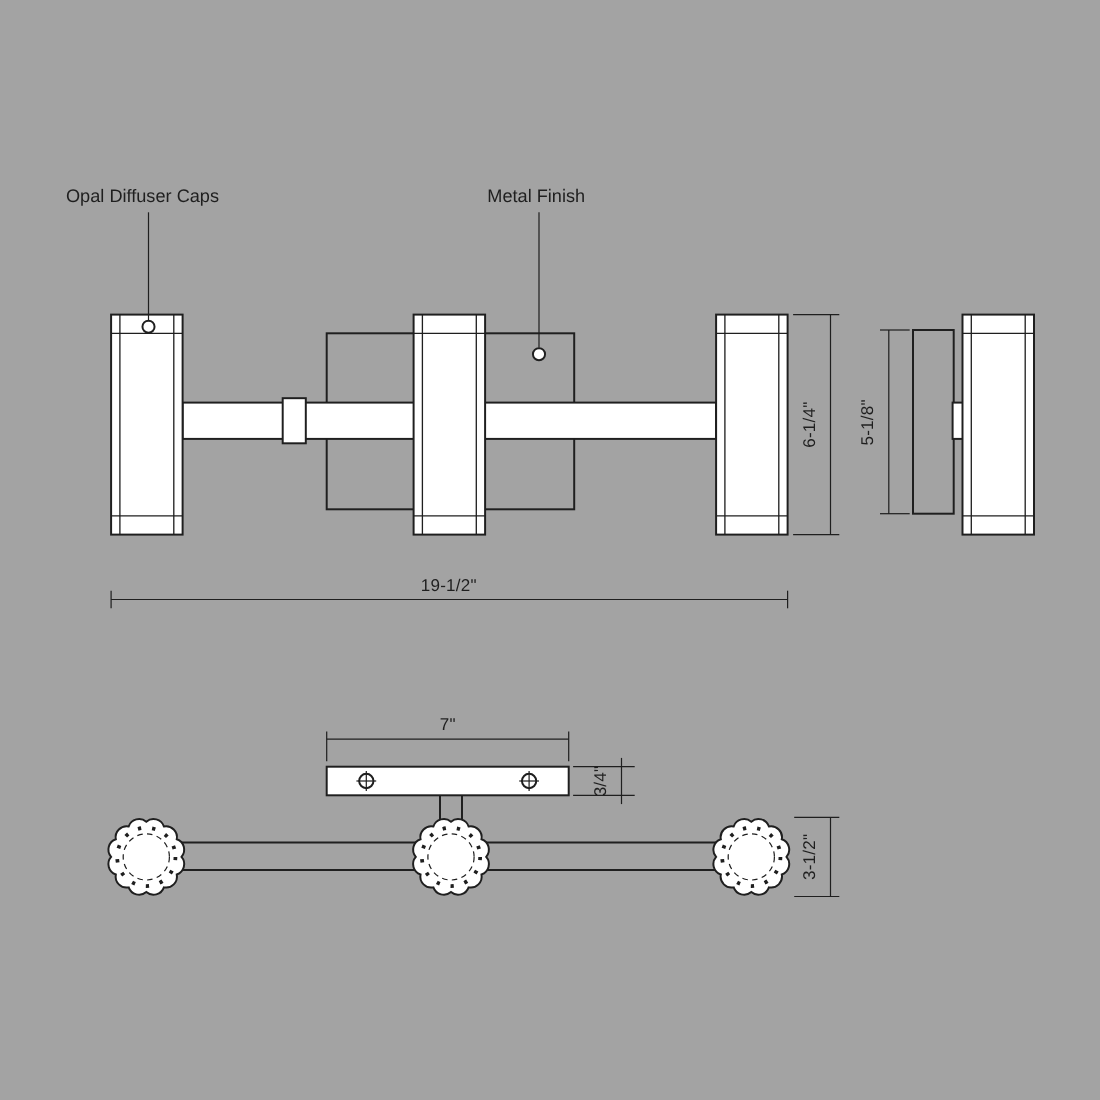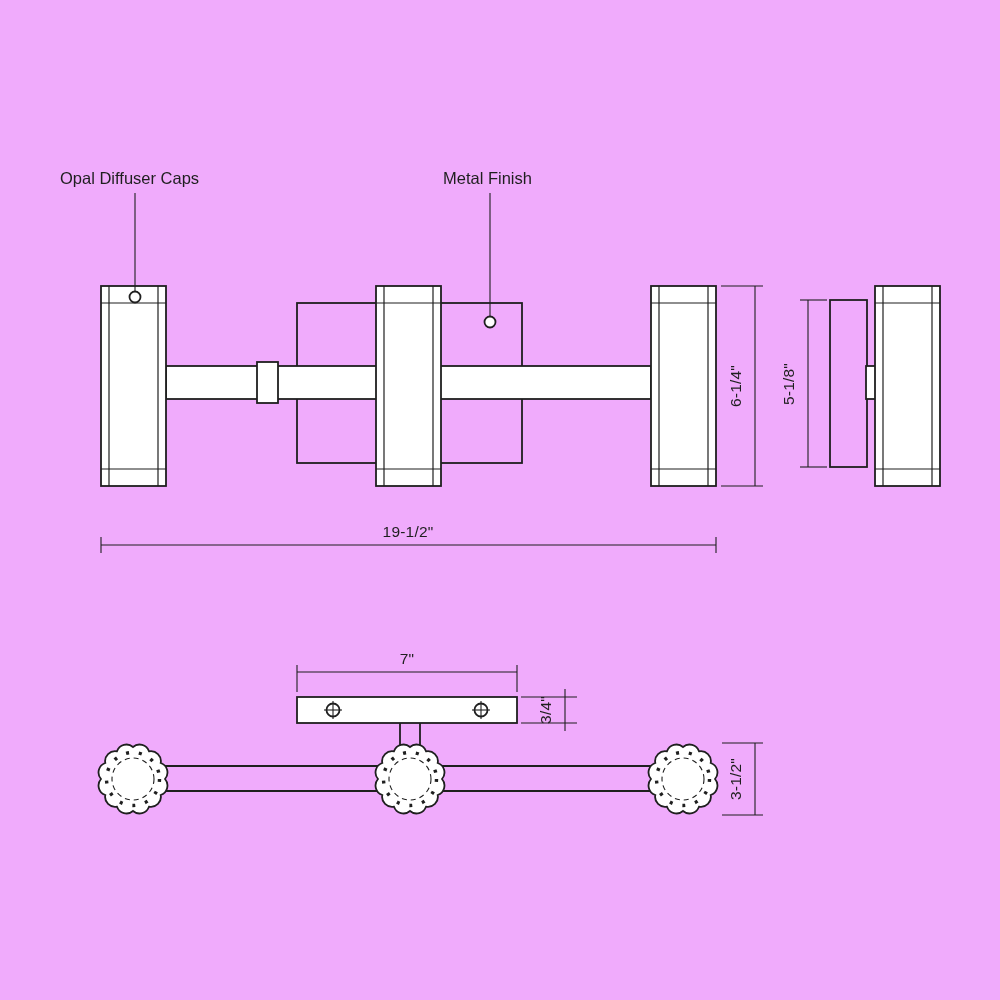--- a/index.html
+++ b/index.html
@@ -1,16 +1,16 @@
 <!DOCTYPE html>
 <html><head>
 <meta charset="utf-8">
 <style>
   html,body{margin:0;padding:0;background:#ffffff;}
-  .stage{width:1000px;height:1000px;position:relative;background:#f0abfc;
+  .stage{width:1000px;height:1000px;position:relative;background:#a3a3a3;
          font-family:"Liberation Sans", sans-serif;}
   svg{display:block;}
   svg text{fill:#1f1f1f;}
   .lbl{font-size:16.5px;}
   .dimtxt{font-size:15.5px;letter-spacing:.2px;}
   
   .o  {fill:none;stroke:#1f1f1f;stroke-width:1.8;}
   .ow {fill:#ffffff;stroke:#1f1f1f;stroke-width:1.8;}
   .t  {fill:none;stroke:#1f1f1f;stroke-width:1.2;}
   

